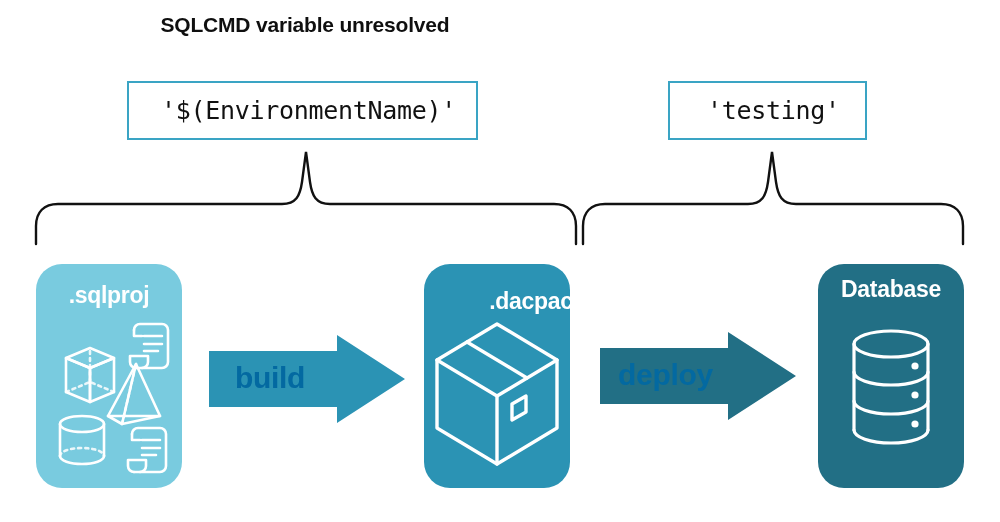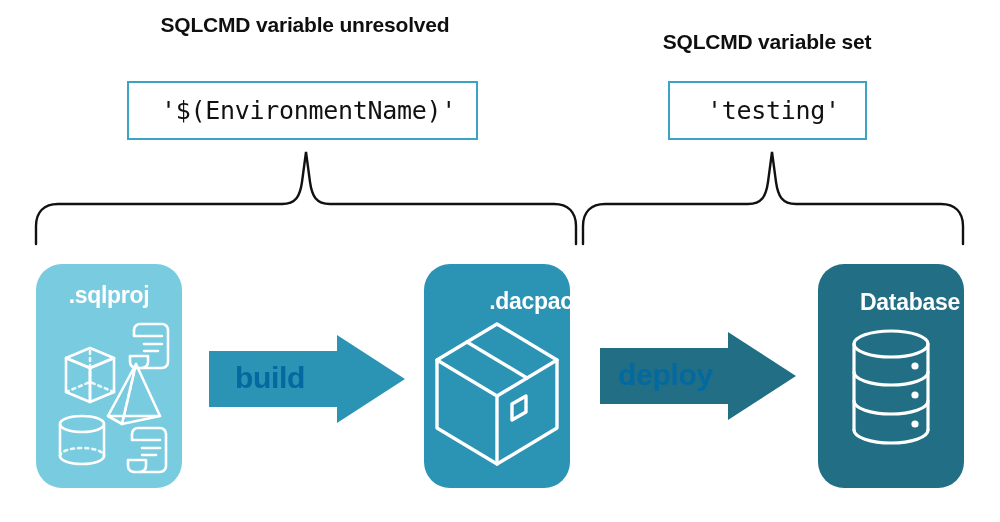--- a/index.html
+++ b/index.html
@@ -90,21 +90,20 @@
     white-space: nowrap;
   }
 </style>
 </head>
 <body>
 
 <div class="stage">
 
   <div class="group-title abs" style="left:105px; top:13px; width:400px;">SQLCMD variable unresolved</div>
 
-  <div class="group-title abs" style="left:567px; top:30px; width:400px;">SQLCMD variable set</div>
 
   <div class="code-box abs" style="left:127px; top:81px; width:351px; height:59px;">
     <span>'$(EnvironmentName)'</span>
   </div>
 
   <div class="code-box abs" style="left:668px; top:81px; width:199px; height:59px;align-items:center;">
     <span>'testing'</span>
   </div>
 
   <svg class="brace" style="left:30px; top:148px;" width="552" height="100" viewBox="0 0 552 100" fill="none">
@@ -185,21 +184,21 @@
   </div>
 
   <div class="arrow-wrap" style="left:600px; top:332px;">
     <svg width="196" height="88" viewBox="0 0 196 88" fill="none">
       <path d="M0,16 L128,16 L128,0 L196,44 L128,88 L128,72 L0,72 Z" fill="#226f85"></path>
     </svg>
     <div class="arrow-label" style="left:18px; top:26px;">deploy</div>
   </div>
 
   <div class="card" style="left:818px; top:264px; width:146px; height:224px; background:#226f85;">
-    <div class="card-label" style="top:25px;margin-left:19px;">Database</div>
+    <div class="card-label" style="top:12px;">Database</div>
     <div class="card-art" style="top:58px;">
       <svg width="146" height="160" viewBox="0 0 146 160" fill="none">
         <g stroke="#ffffff" stroke-width="3.2" fill="none" stroke-linejoin="round" stroke-linecap="round">
           <ellipse cx="73" cy="22" rx="37" ry="13"></ellipse>
           <path d="M36,22 L36,108"></path>
           <path d="M110,22 L110,108"></path>
           <path d="M36,108 C36,115.2 52.6,121 73,121 C93.4,121 110,115.2 110,108"></path>
           <path d="M36,50 C36,57.2 52.6,63 73,63 C93.4,63 110,57.2 110,50"></path>
           <path d="M36,79 C36,86.2 52.6,92 73,92 C93.4,92 110,86.2 110,79"></path>
         </g>

